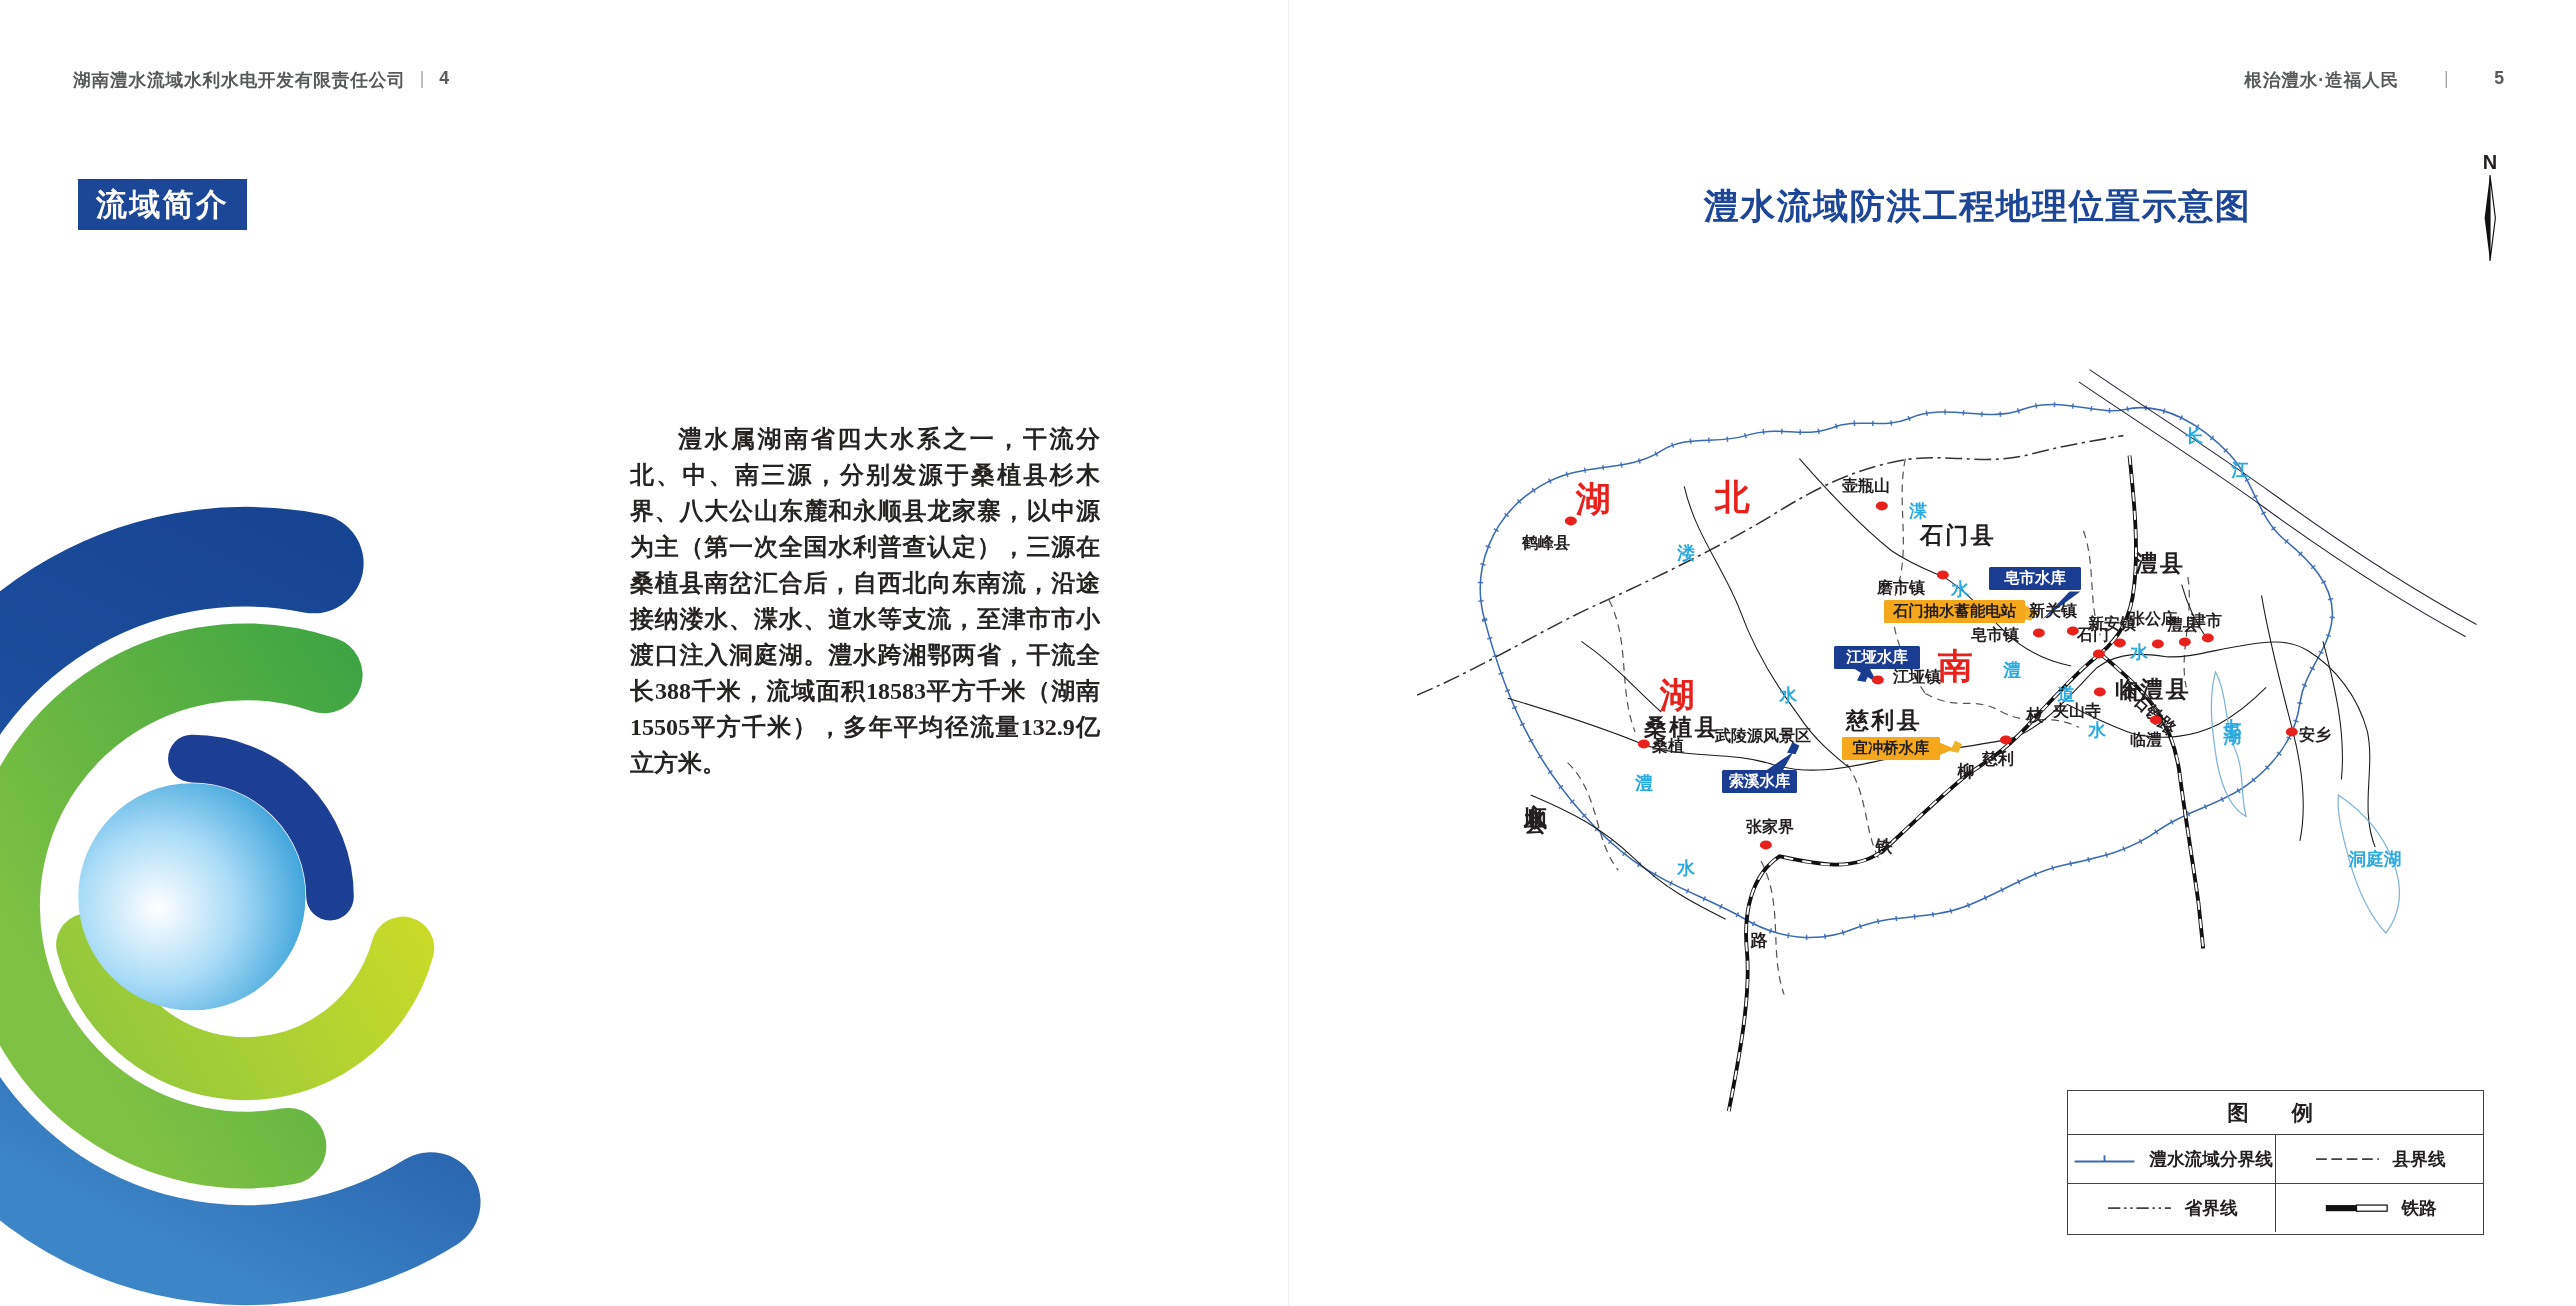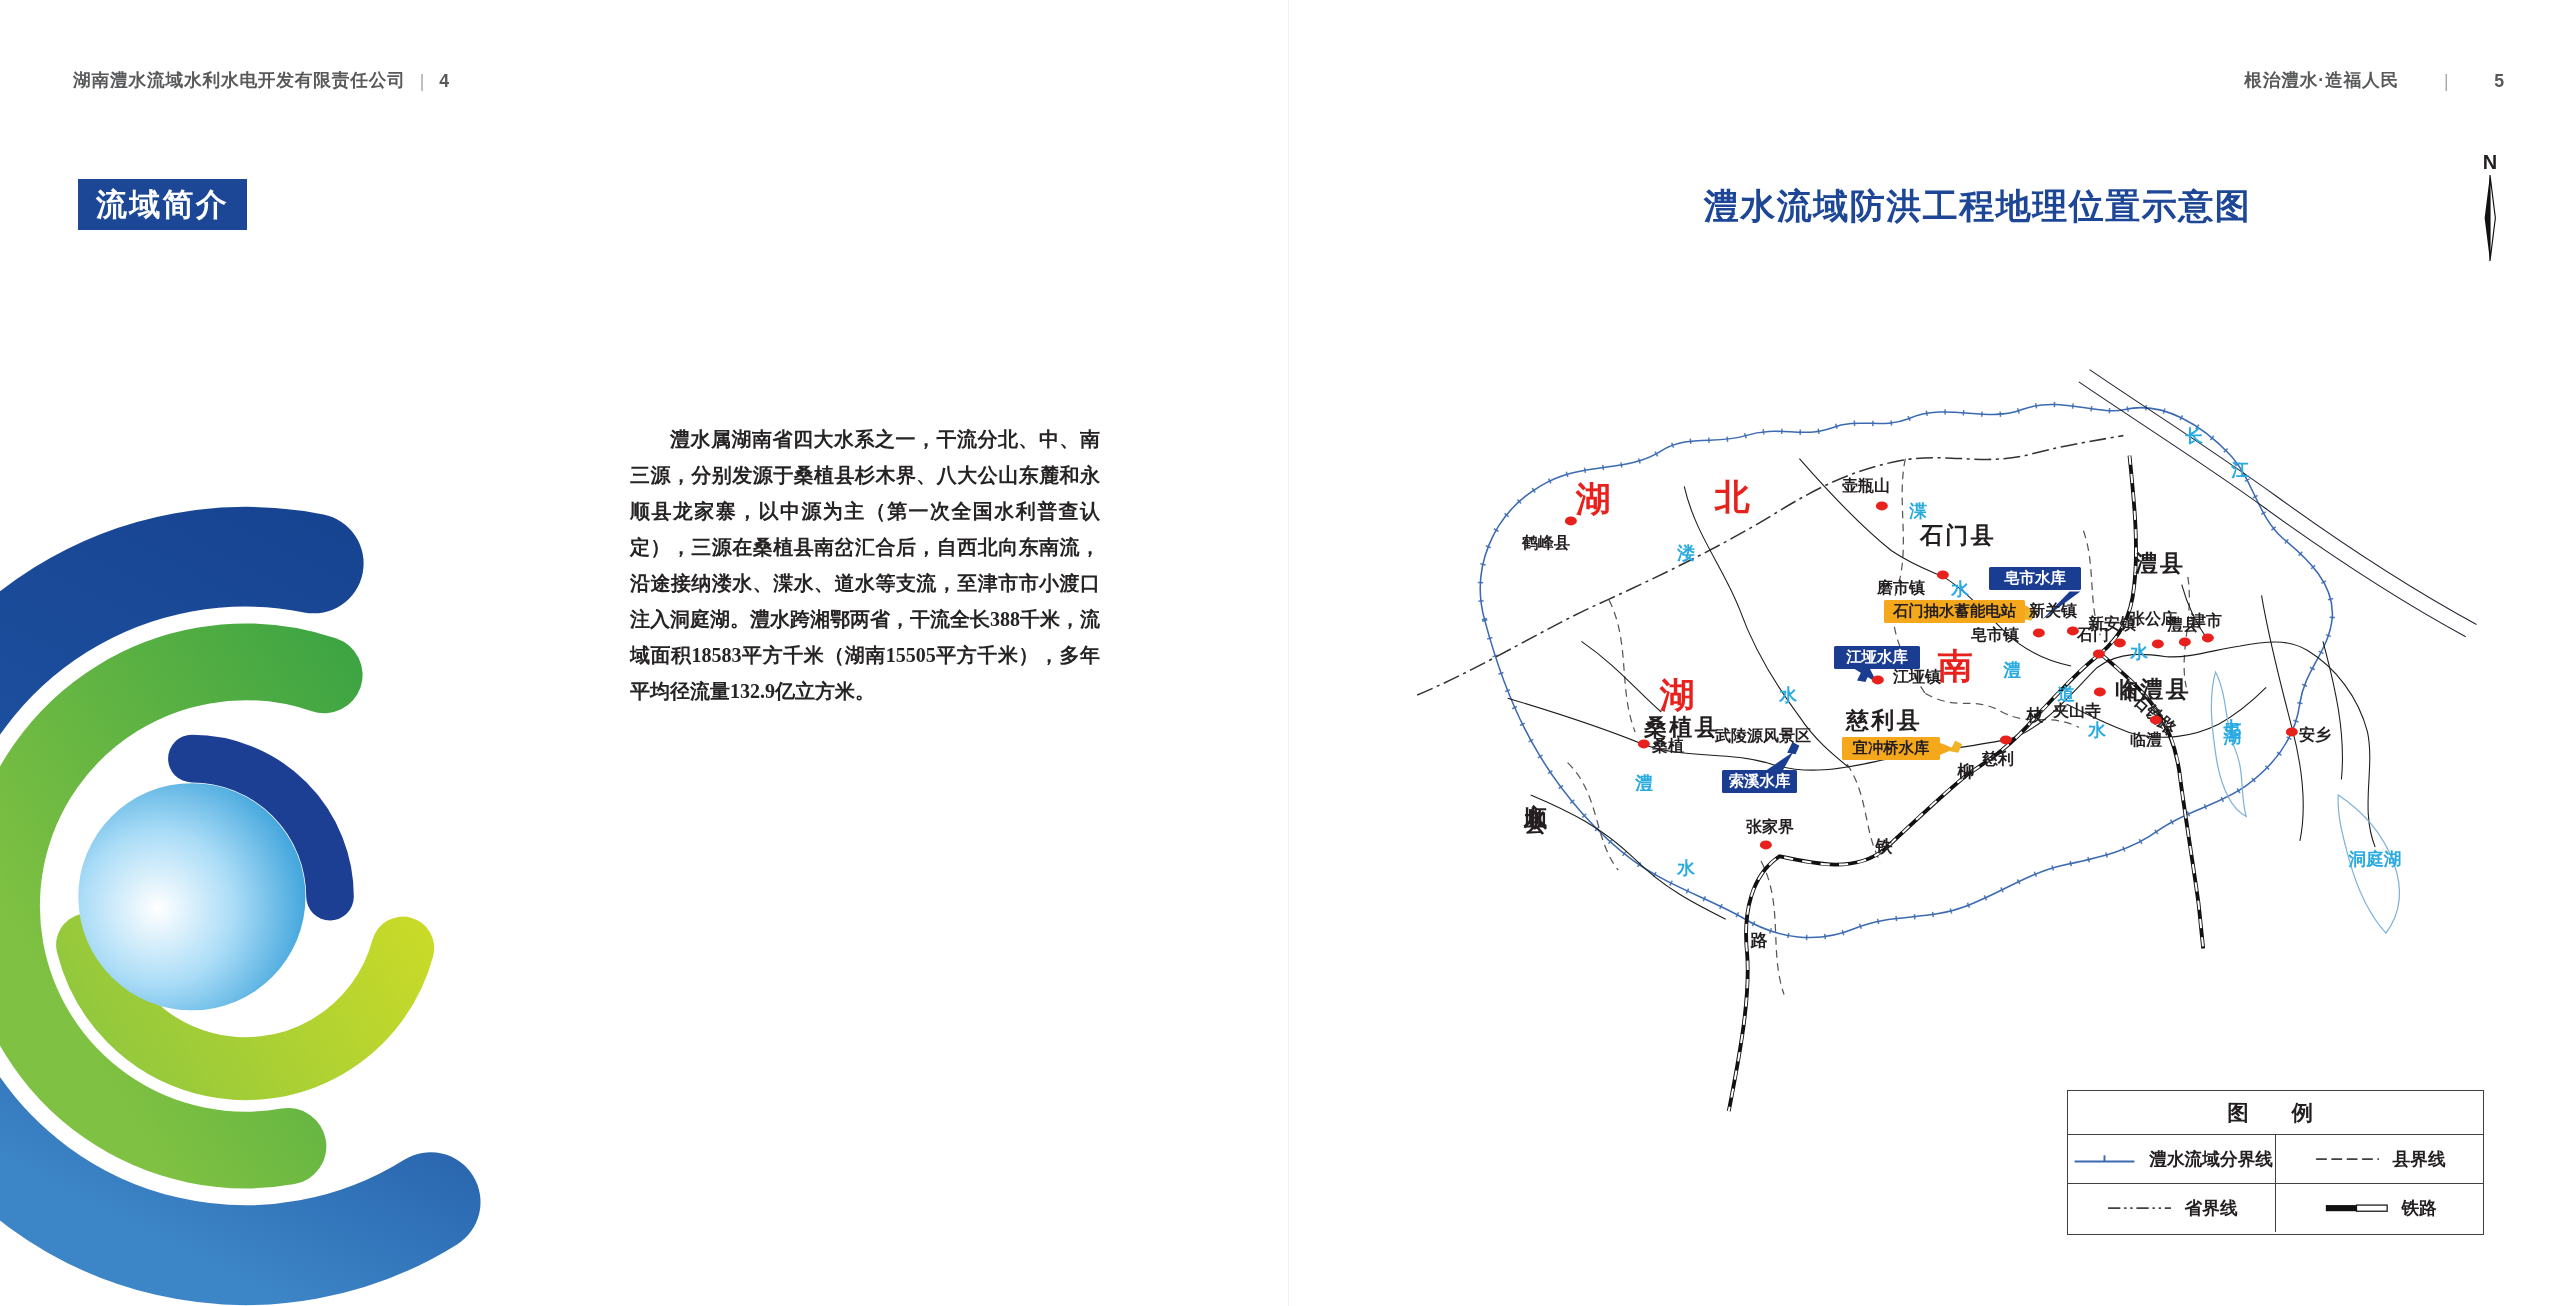--- a/index.html
+++ b/index.html
@@ -2,34 +2,34 @@
 <html style="font-size:12.3px"><head>
 <meta charset="utf-8">
 <style>
   html,body{margin:0;padding:0;background:#888;}
   .canvas{position:relative;width:2576px;height:1306px;background:#ffffff;overflow:hidden;
           font-family:"Liberation Sans",sans-serif;color:#231f20;}
   .fold{position:absolute;left:1288px;top:0;width:0.8px;height:100%;background:#f0f0f0;}
 
   
   .hdr{position:absolute;top:68px;font-size:17.7px;font-weight:700;color:#58595b;letter-spacing:0.8px;
-       display:flex;align-items:flex-end;gap:14px;white-space:nowrap;}
+       display:flex;align-items:flex-start;gap:14px;white-space:nowrap;}
   .hdr-left{left:73px;}
   .hdr-right{right:71px;gap:45px;}
   .hdr .sep{color:#a7a9ac;font-weight:400;}
 
   
   .badge{position:absolute;left:78px;top:179px;width:169px;height:51px;background:#1c4796;
          color:#fff;font-size:31px;font-weight:700;letter-spacing:2.3px;
          display:flex;align-items:center;justify-content:center;}
 
   
   .bodytext{position:absolute;left:630px;top:421px;width:470px;
             font-family:"Liberation Serif","DejaVu Serif",serif;
-            font-size:20px;font-weight:700;line-height:36px;color:#262323;
+            font-size:24px;font-weight:700;line-height:36px;color:#262323;
             text-align:justify;letter-spacing:0px;}
   .bodytext p{margin:0 0 34px 0;text-indent:2em;}
 
   
   .logo{position:absolute;left:0;top:476px;width:614px;height:830px;}
 
   
   .map-title{position:absolute;left:1417px;top:183px;width:1121px;text-align:center;
              font-size:35px;font-weight:700;color:#1d4796;letter-spacing:1.5px;}
   .compass{position:absolute;left:2471px;top:152px;width:38px;height:115px;text-align:center;}

